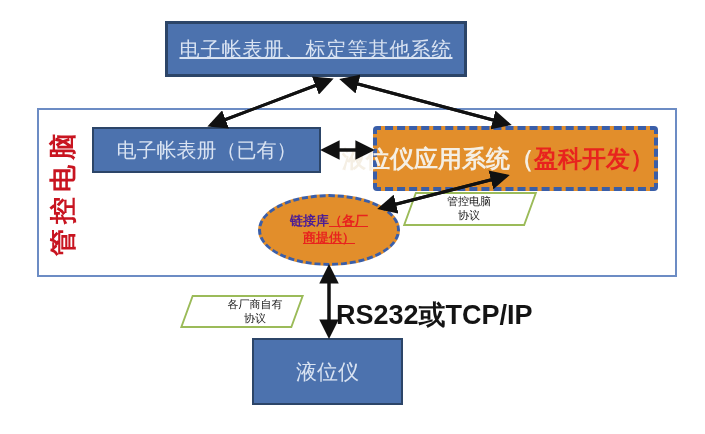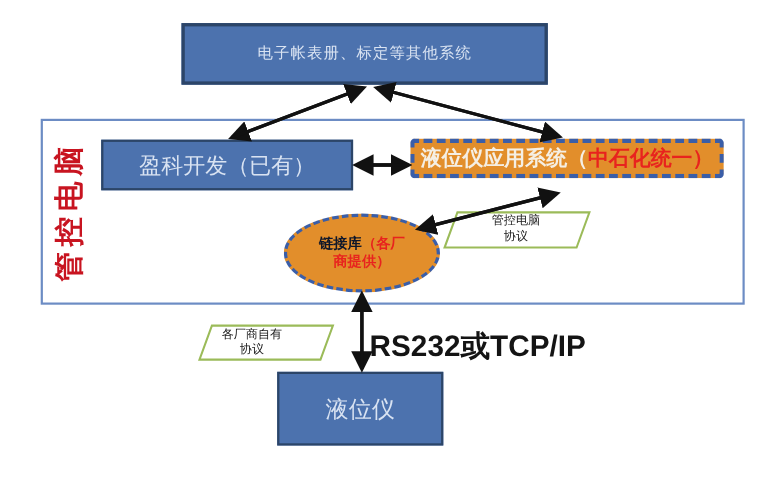--- a/index.html
+++ b/index.html
@@ -4,67 +4,67 @@
 <style>
   html,body{margin:0;padding:0;background:#fff;}
   body{font-family:"Liberation Sans","DejaVu Sans",sans-serif;}
   .stage{position:relative;width:705px;height:434px;background:#fff;overflow:hidden;}
 
   .box-blue{
     position:absolute;background:#4C72AE;border:3px solid #2C4568;
     display:flex;align-items:center;justify-content:center;
     color:#D9E3F2;box-sizing:border-box;text-align:center;
   }
-  .top-box{left:165px;top:21px;width:333px;height:56px;font-size:14px;letter-spacing:1px;}
+  .top-box{left:165px;top:21px;width:302px;height:56px;font-size:20px;letter-spacing:1px;text-decoration:underline;}
   .left-box{left:92px;top:127px;width:229px;height:46px;font-size:20px;border-width:2px;}
   .bottom-box{left:252px;top:338px;width:151px;height:67px;font-size:21px;border-width:2px;font-family:Liberation Serif, serif;}
 
   .outer-rect{
     position:absolute;left:37px;top:108px;width:640px;height:169px;
     border:2px solid #6C8CC4;background:#fff;box-sizing:border-box;
   }
 
   .v-label{
     position:absolute;left:63px;top:192px;
     transform:translate(-50%,-50%) rotate(-90deg);
     font-size:27px;font-weight:bold;color:#C81420;
     letter-spacing:5px;white-space:nowrap;
   }
 
   .app-box{
-    position:absolute;left:373px;top:126px;width:285px;height:36px;
+    position:absolute;left:373px;top:126px;width:285px;height:65px;
     background:#E28E2B;border:4px dashed #3A5EA8;border-radius:4px;
-    box-sizing:border-box;display:flex;align-items:center;justify-content:center;
-    font-size:19px;font-weight:bold;white-space:nowrap;
+    box-sizing:border-box;display:flex;align-items:center;justify-content:flex-end;
+    font-size:24px;font-weight:bold;white-space:nowrap;
   }
   .app-box .t-white{color:#F5EFE4;}
   .app-box .t-red{color:#E8231E;}
 
   .ellipse{
     position:absolute;left:258px;top:194px;width:142px;height:72px;
     background:#E28E2B;border:3px dashed #3A5EA8;border-radius:50%;
     box-sizing:border-box;display:flex;flex-direction:column;
     align-items:center;justify-content:center;z-index:4;
     font-size:13px;font-weight:bold;line-height:1.3;text-align:center;
   }
-  .ellipse .t-purple{color:#0f172a;}
-  .ellipse .t-red{color:#E8231E;}
+  .ellipse .t-purple{color:#4c1d95;}
+  .ellipse .t-red{color:#E8231E;text-decoration:underline;}
 
   .para{
     position:absolute;border:2px solid #9BBB59;background:#fff;
     transform:skewX(-20deg);box-sizing:border-box;z-index:3;
   }
   .para-right{left:409px;top:192px;width:122px;height:34px;}
   .para-left{left:186px;top:295px;width:112px;height:33px;}
   .para-text{
     position:absolute;z-index:3;color:#1a1a1a;font-size:11px;
     text-align:center;line-height:1.25;
   }
   .para-right-text{left:404px;top:195px;width:130px;}
-  .para-left-text{left:170px;top:298px;width:118px;}
+  .para-left-text{left:196px;top:298px;width:118px;}
 
   .conn-label{
     position:absolute;left:336px;top:297px;
     font-size:27px;font-weight:bold;color:#141414;white-space:nowrap;z-index:5;
   }
 
   .arrows{position:absolute;left:0;top:0;width:705px;height:434px;z-index:6;pointer-events:none;}
   .arrows line{stroke:#111;stroke-width:3;}
 </style>
 </head>
@@ -73,26 +73,26 @@
 <div class="stage">
 
   <div class="outer-rect"></div>
   <div class="v-label">管控电脑</div>
 
   <div class="box-blue top-box">
     <span>电子帐表册、标定等其他系统</span>
   </div>
 
   <div class="box-blue left-box">
-    <span>盈科开发（已有）</span>
+    <span>电子帐表册（已有）</span>
   </div>
 
   <div class="app-box">
     <span class="t-white">液位仪应用系统（</span>
-      <span class="t-red">中石化统一）</span>
+      <span class="t-red">盈科开发）</span>
   </div>
 
   <div class="para para-right"></div>
   <div class="para-text para-right-text">
     <div>管控电脑</div>
     <div>协议</div>
   </div>
 
   <div class="ellipse">
     <div>

